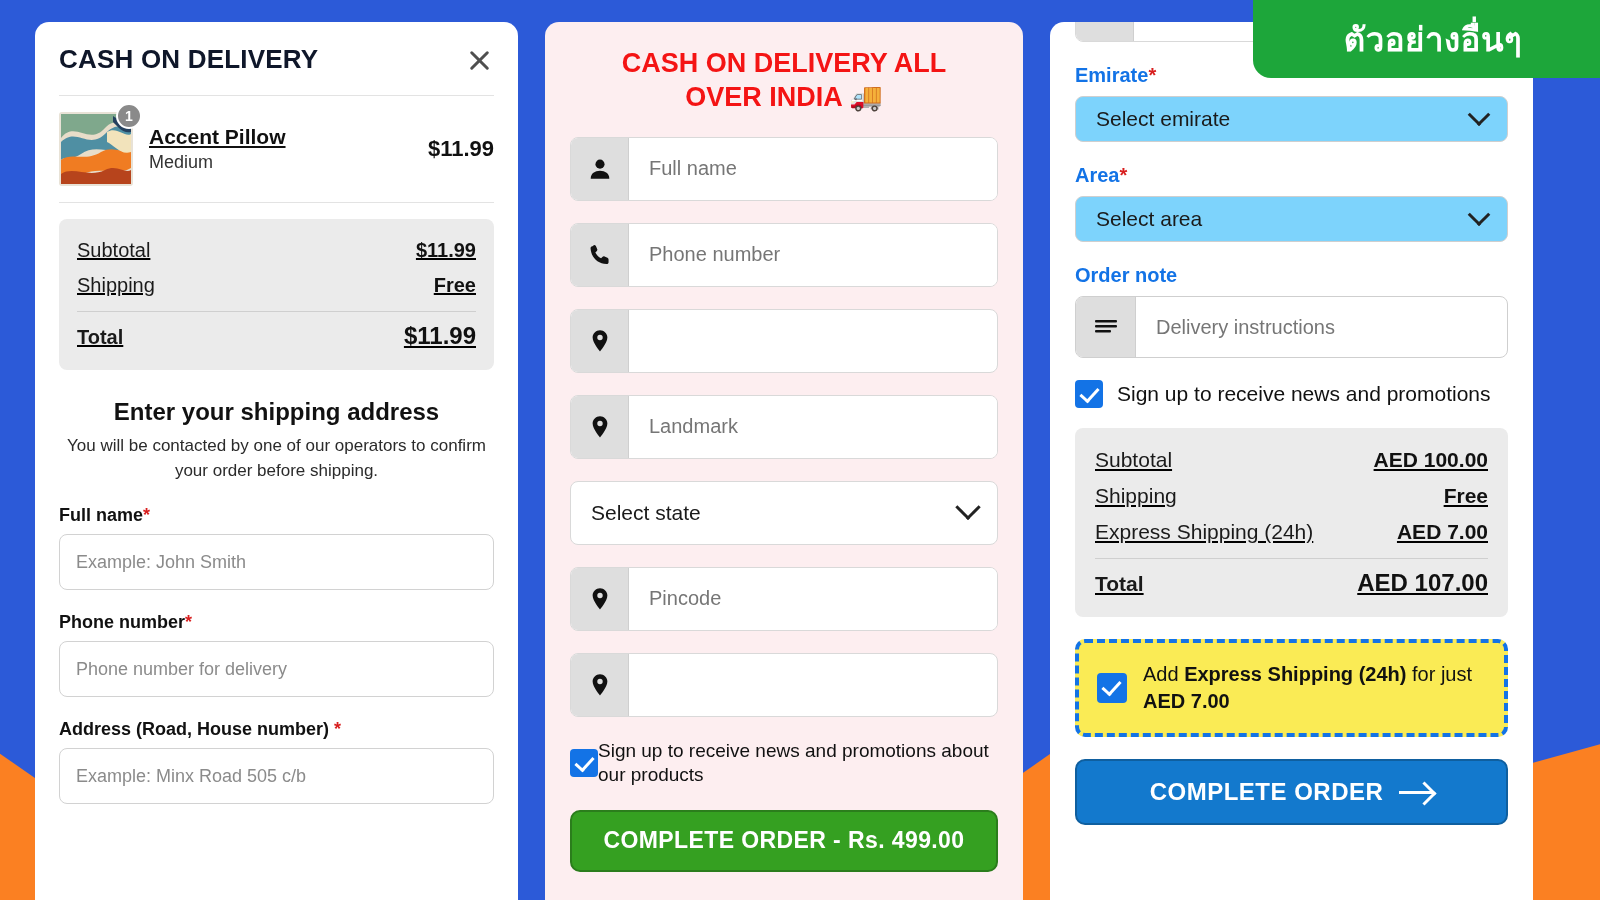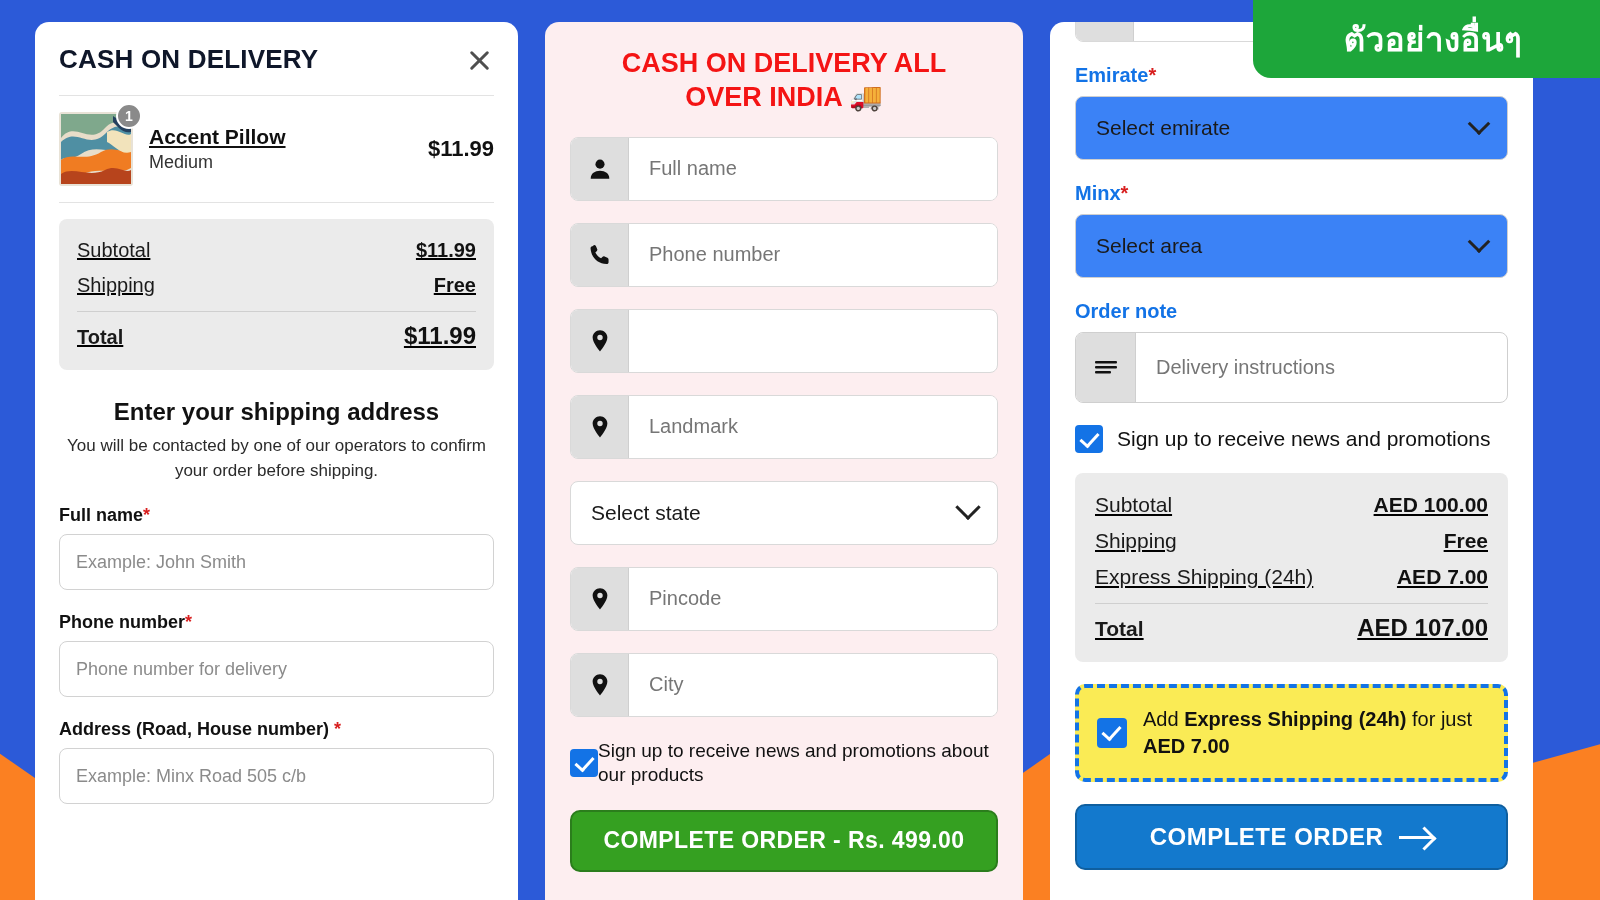--- a/index.html
+++ b/index.html
@@ -231,32 +231,32 @@
     height: 64px; margin-top: -44px;
     border-radius: 8px; overflow: hidden;
     border: 1px solid #d9d9d9; background: #fff;
   }
   .p3-cut-field .icon-box { background: #dedede; }
   .p3-label {
     font-size: 20px; font-weight: bold; color: #1373e6;
     margin-top: 22px; margin-bottom: 9px;
   }
   .p3-select {
-    height: 64px; border: 1px solid #cfcfcf; border-radius: 8px;
-    background: #3b82f6; display: flex; align-items: center;
+    height: 46px; border: 1px solid #cfcfcf; border-radius: 8px;
+    background: #7dd3fc; display: flex; align-items: center;
     justify-content: space-between; padding: 0 20px;
     font-size: 21px; color: #1a1a1a;
   }
   .p3-chev {
     width: 16px; height: 16px;
     border-right: 3px solid #222; border-bottom: 3px solid #222;
     transform: rotate(45deg) translate(-3px,-3px);
   }
   .p3-note {
-    display: flex; align-items: stretch; height: 71px;
+    display: flex; align-items: stretch; height: 62px;
     border: 1px solid #cfcfcf; border-radius: 8px; overflow: hidden;
     background: #fff;
   }
   .p3-note .icon-box { width: 60px; flex: 0 0 60px; }
   .p3-note .ifx {
     flex: 1 1 auto; display: flex; align-items: center;
     padding-left: 20px; font-size: 20px; color: #767676;
   }
   .p3-cb-row { display: flex; align-items: center; gap: 14px; margin-top: 22px; }
   .p3-totals {
@@ -432,21 +432,20 @@
       </div>
       <div class="ifx">Pincode</div>
     </div>
 
     <div class="icon-field">
       <div class="icon-box">
         <svg width="26" height="26" viewBox="0 0 24 24" fill="#111">
             <path d="M12 2C8.2 2 5.2 5 5.2 8.8c0 5 6.8 12.9 6.8 12.9s6.8-7.9 6.8-12.9C18.8 5 15.8 2 12 2zm0 9.3a2.5 2.5 0 1 1 0-5 2.5 2.5 0 0 1 0 5z"></path>
           </svg>
       </div>
-      <div class="ifx">City</div>
     </div>
 
     <div class="cb-row">
       <div class="cbox"></div>
       <div class="cb-text">Sign up to receive news and promotions about our products</div>
     </div>
 
     <div class="btn-green">COMPLETE ORDER - Rs. 499.00</div>
   </div>
 
@@ -459,21 +458,21 @@
 
     <div class="p3-label">
       <span>Emirate</span><span class="req">*</span>
     </div>
     <div class="p3-select">
       <span>Select emirate</span>
       <span class="p3-chev"></span>
     </div>
 
     <div class="p3-label">
-      <span>Minx</span><span class="req">*</span>
+      <span>Area</span><span class="req">*</span>
     </div>
     <div class="p3-select">
       <span>Select area</span>
       <span class="p3-chev"></span>
     </div>
 
     <div class="p3-label">Order note</div>
     <div class="p3-note">
       <div class="icon-box">
         <svg width="28" height="24" viewBox="0 0 28 24" fill="#111">

